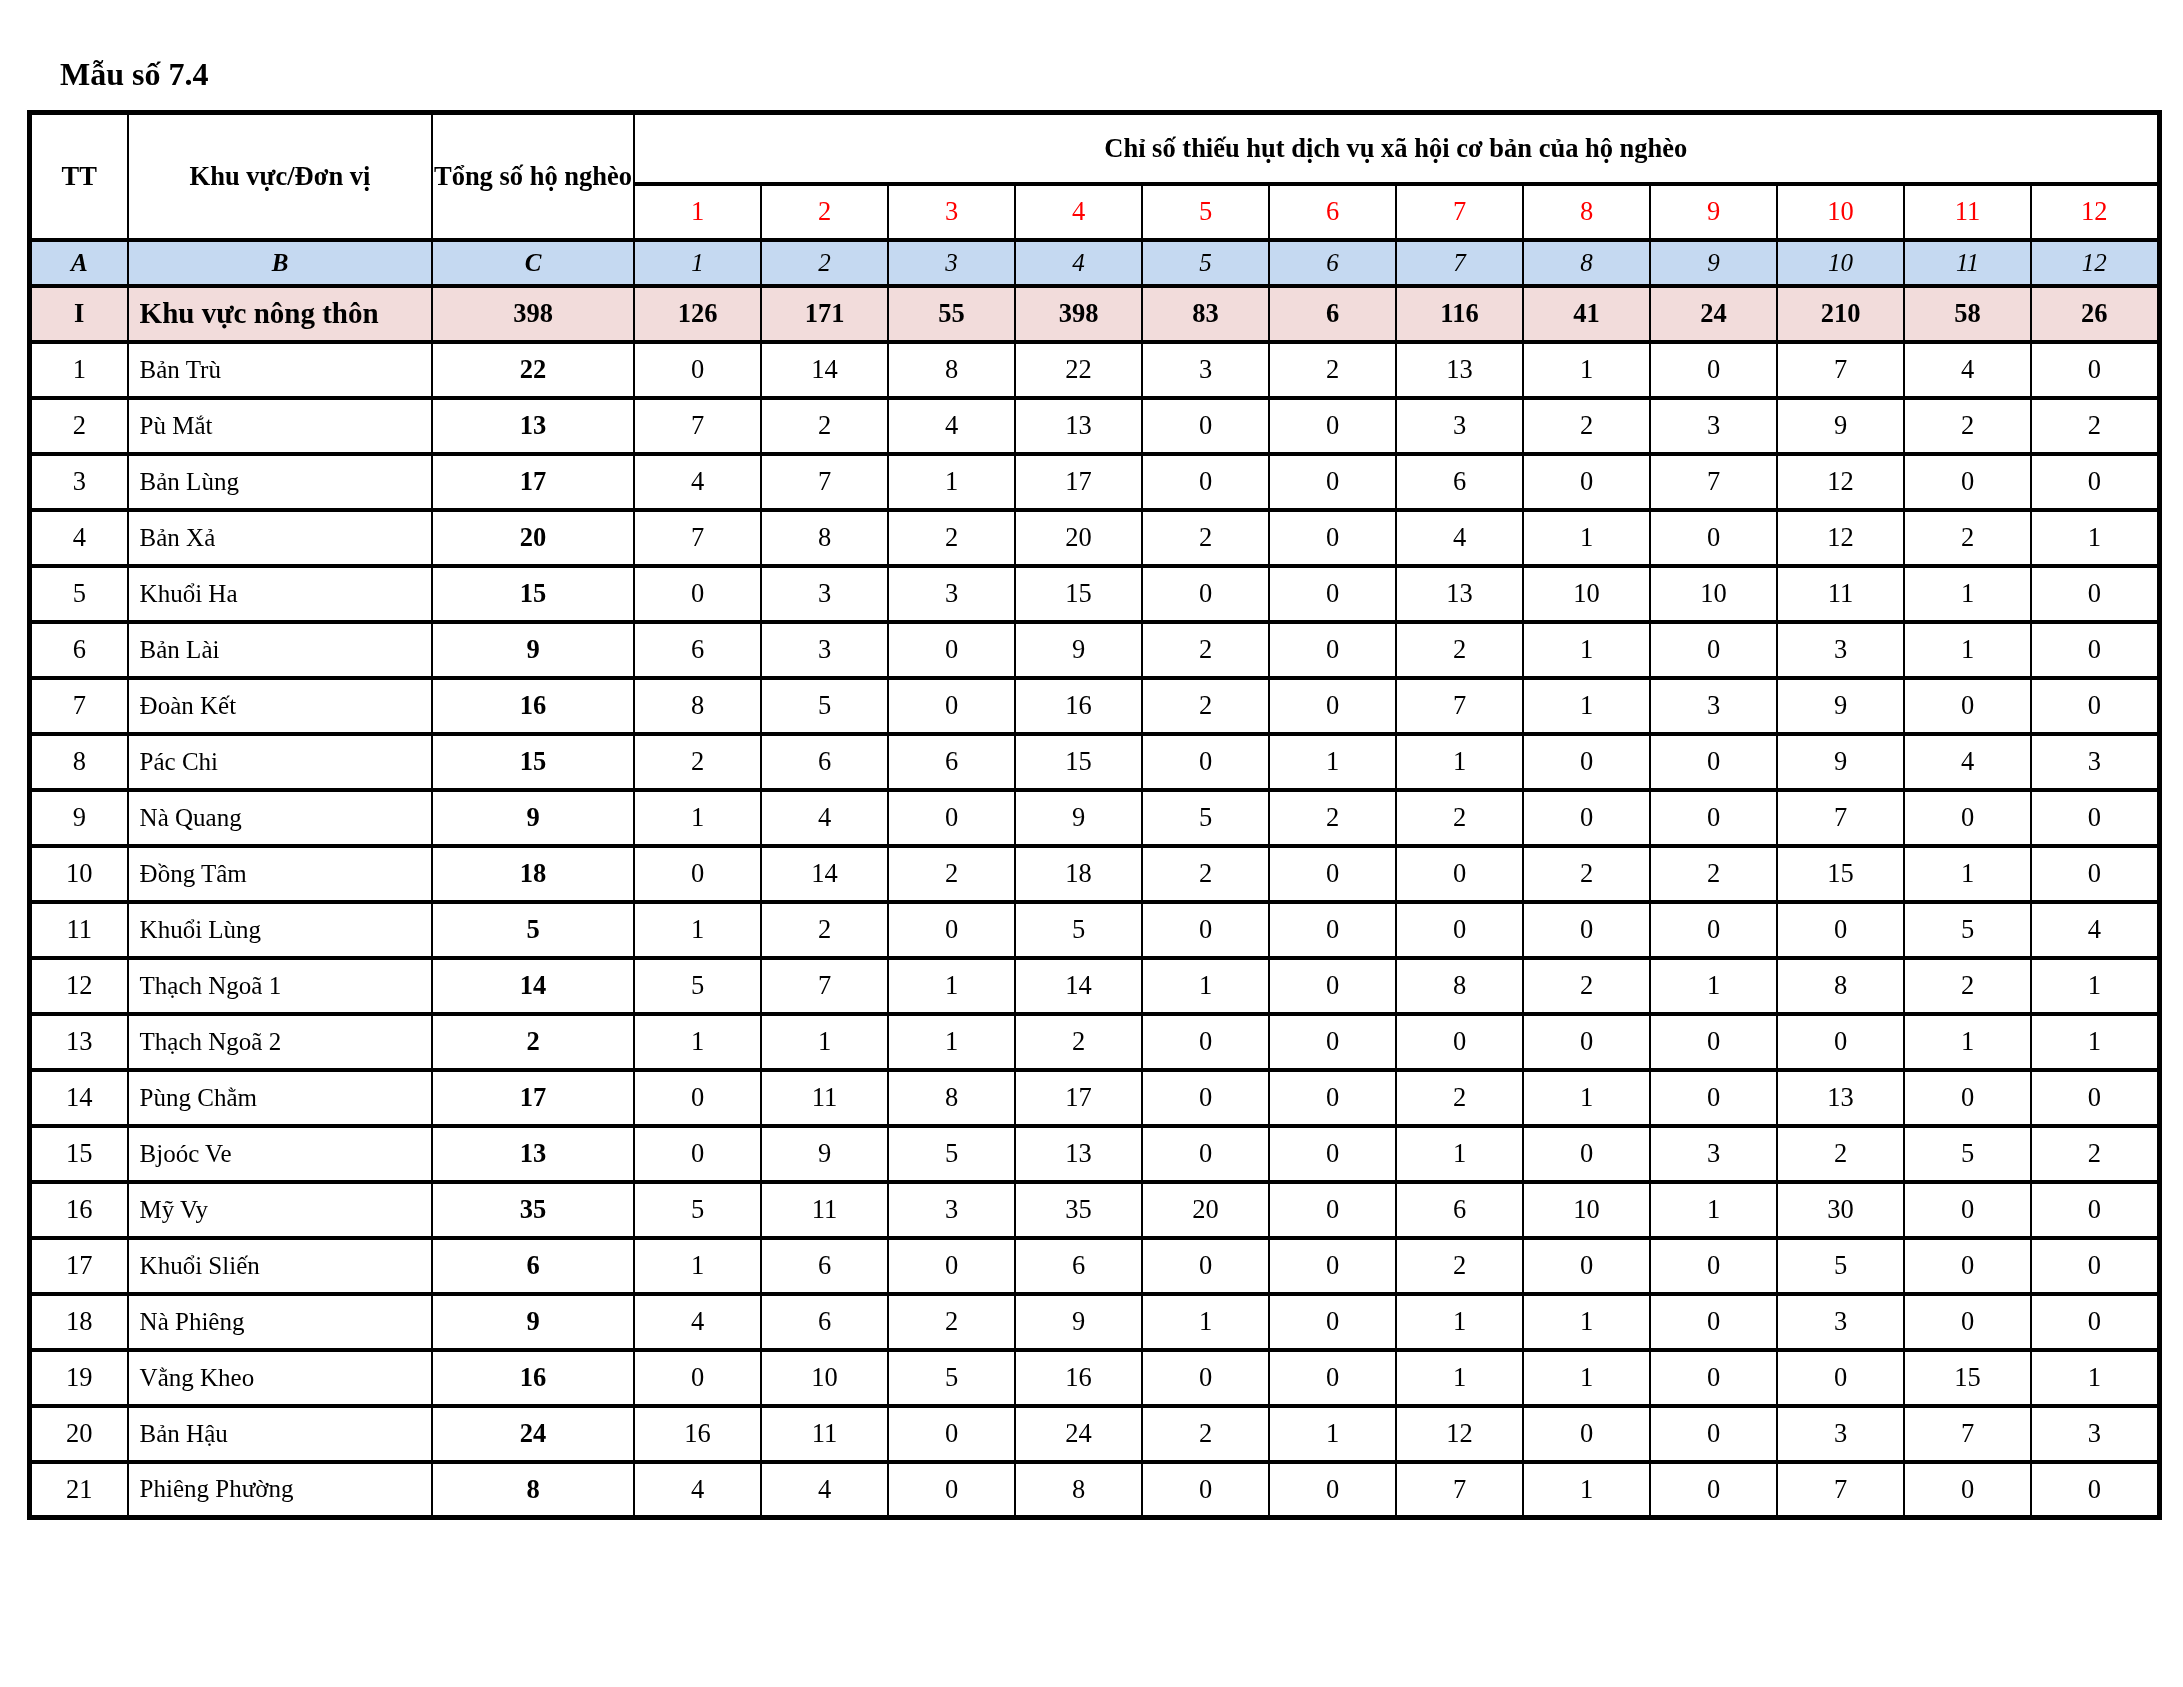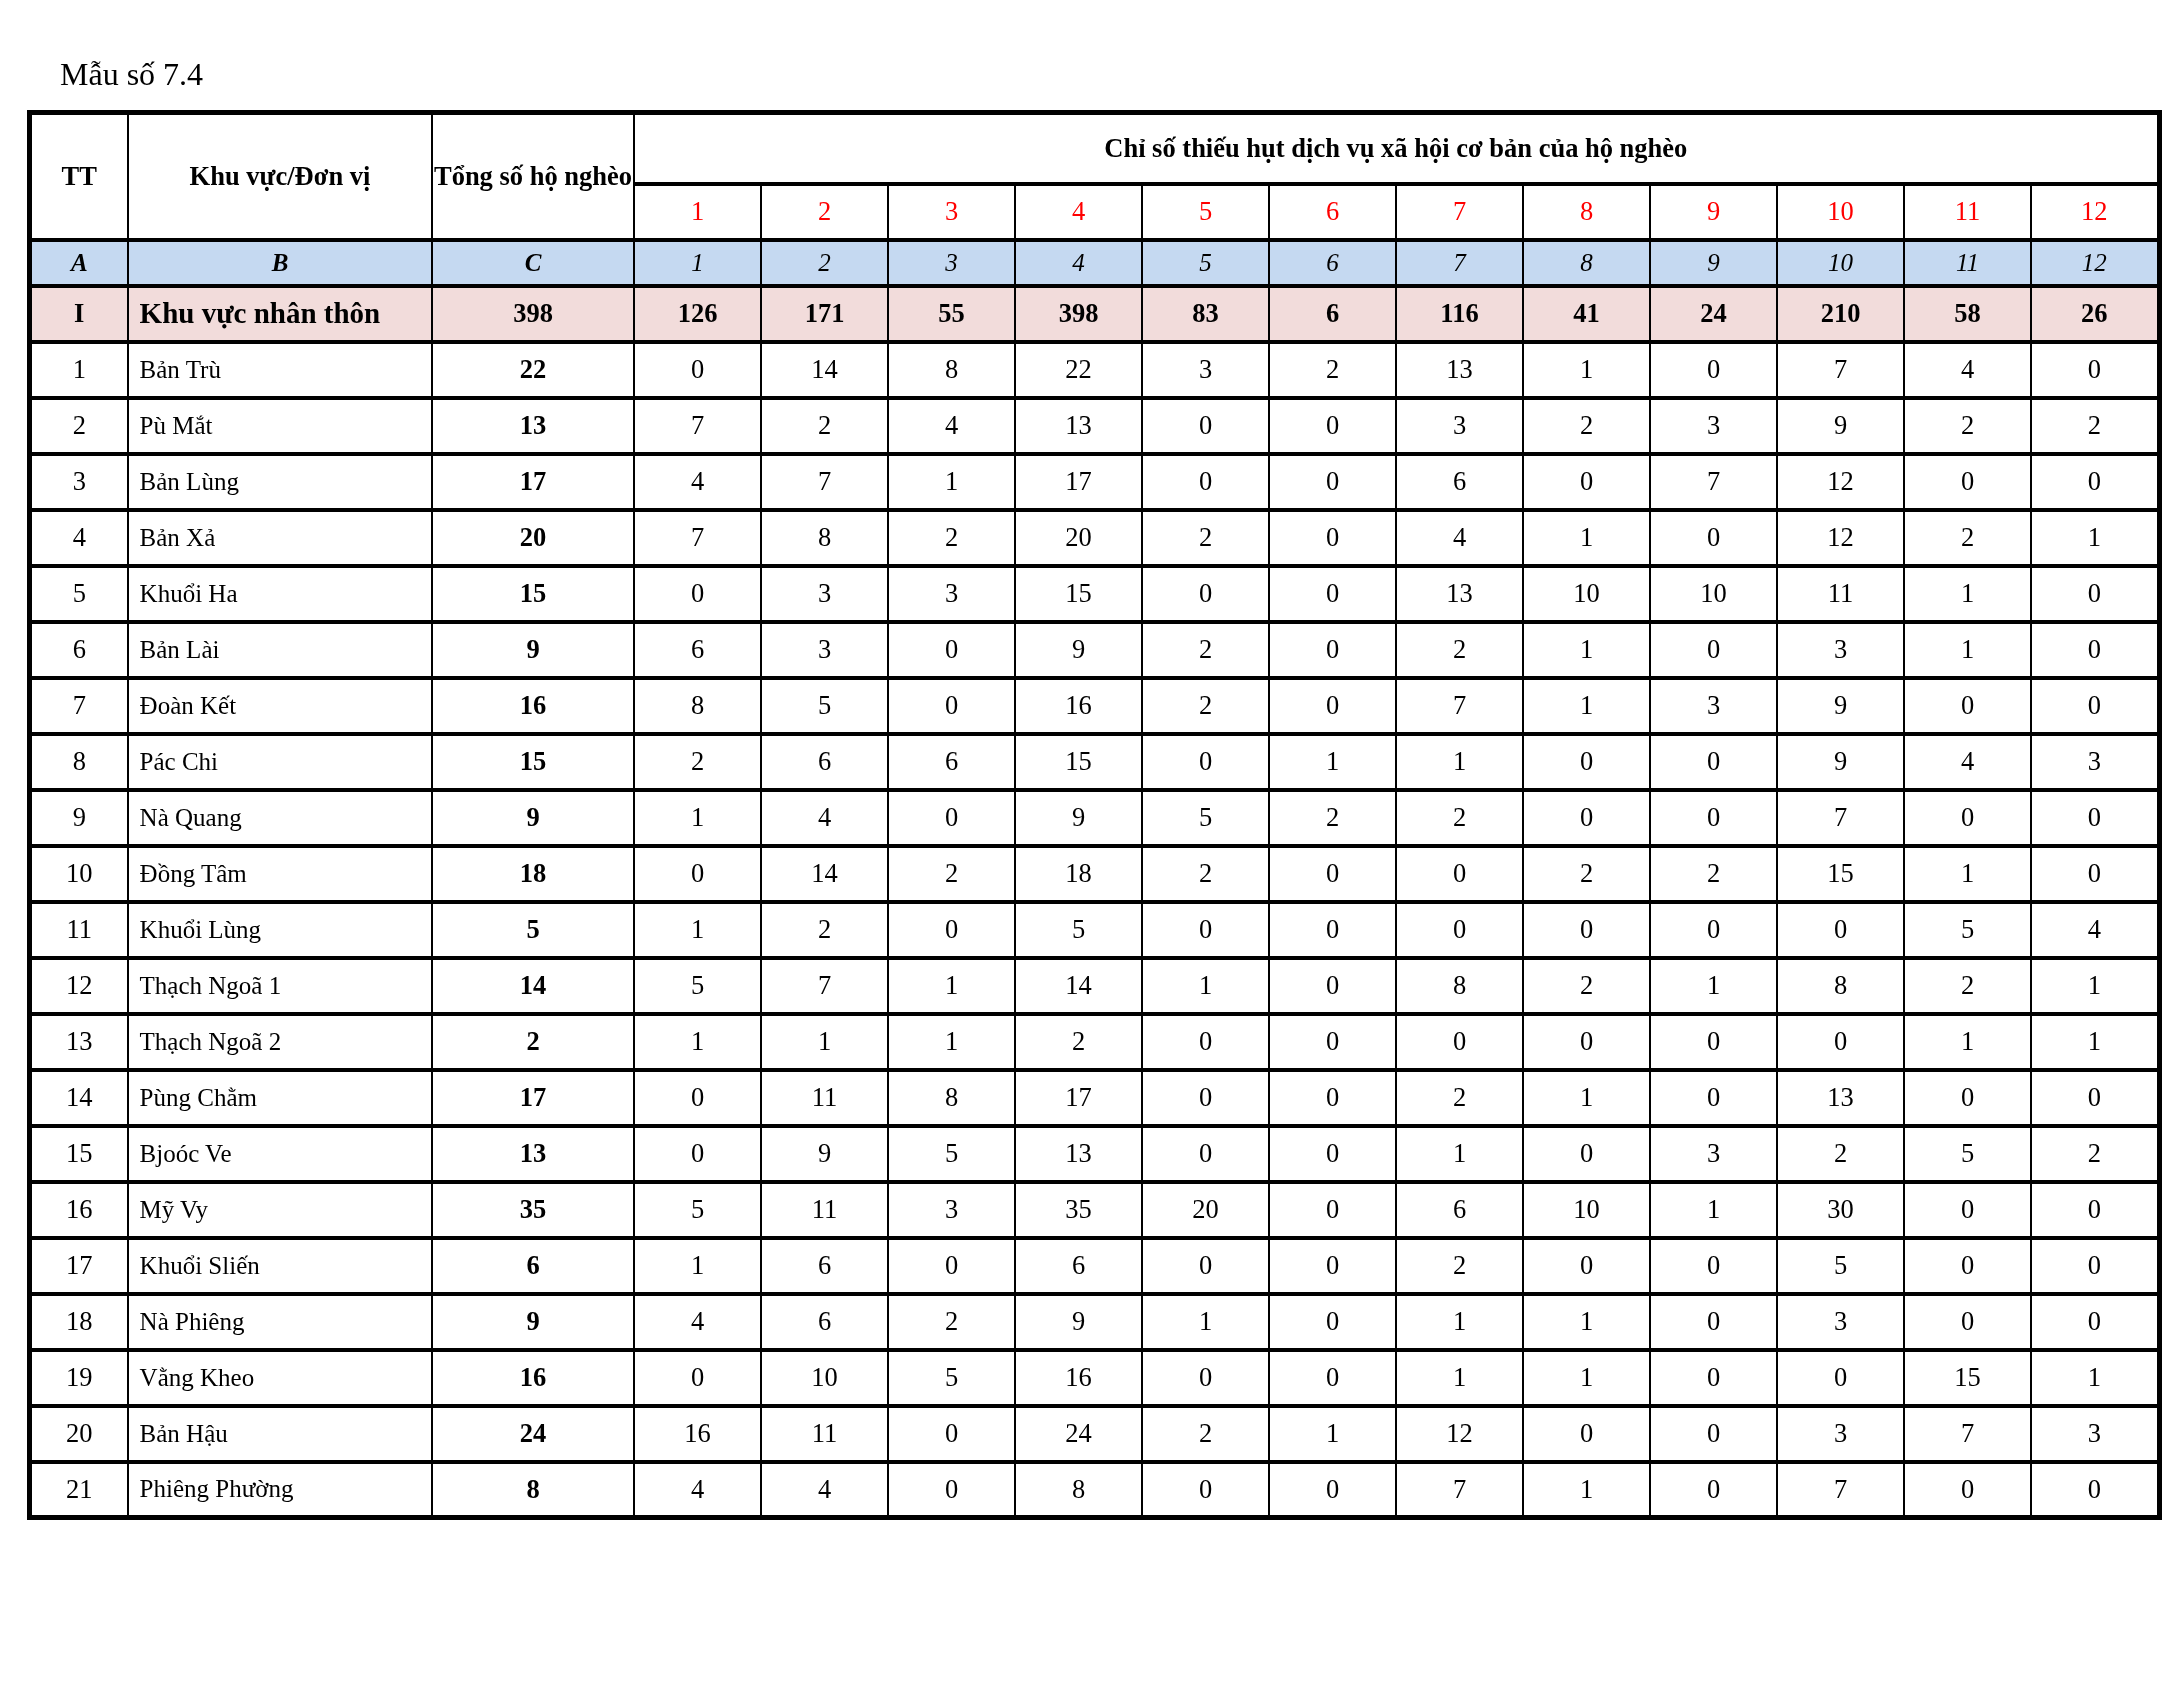--- a/index.html
+++ b/index.html
@@ -16,21 +16,21 @@
   }
   .doc-header {
     display: flex;
     align-items: flex-start;
     padding-top: 56px;
   }
   .form-no {
     margin-left: 60px;
     width: 245px;
     font-size: 32px;
-    font-weight: normal;
+    font-weight: bold;
     white-space: nowrap;
     flex: 0 0 auto;
   }
   .title-block {
     flex: 1 1 auto;
     text-align: center;
     margin-right: 79px;
   }
   .doc-title {
     font-size: 33px;
@@ -152,21 +152,21 @@
           <td class="code-num">8</td>
           <td class="code-num">9</td>
           <td class="code-num">10</td>
           <td class="code-num">11</td>
           <td class="code-num">12</td>
         </tr>
     </thead>
     <tbody id="table-body">
         <tr class="summary-row" style="background: rgb(242, 220, 219);">
           <td class="tt-cell">I</td>
-          <td class="name-cell">Khu vực nhân thôn</td>
+          <td class="name-cell">Khu vực nông thôn</td>
           <td class="total-cell">398</td>
           <td class="val-cell">126</td>
           <td class="val-cell">171</td>
           <td class="val-cell">55</td>
           <td class="val-cell">398</td>
           <td class="val-cell">83</td>
           <td class="val-cell">6</td>
           <td class="val-cell">116</td>
           <td class="val-cell">41</td>
           <td class="val-cell">24</td>

